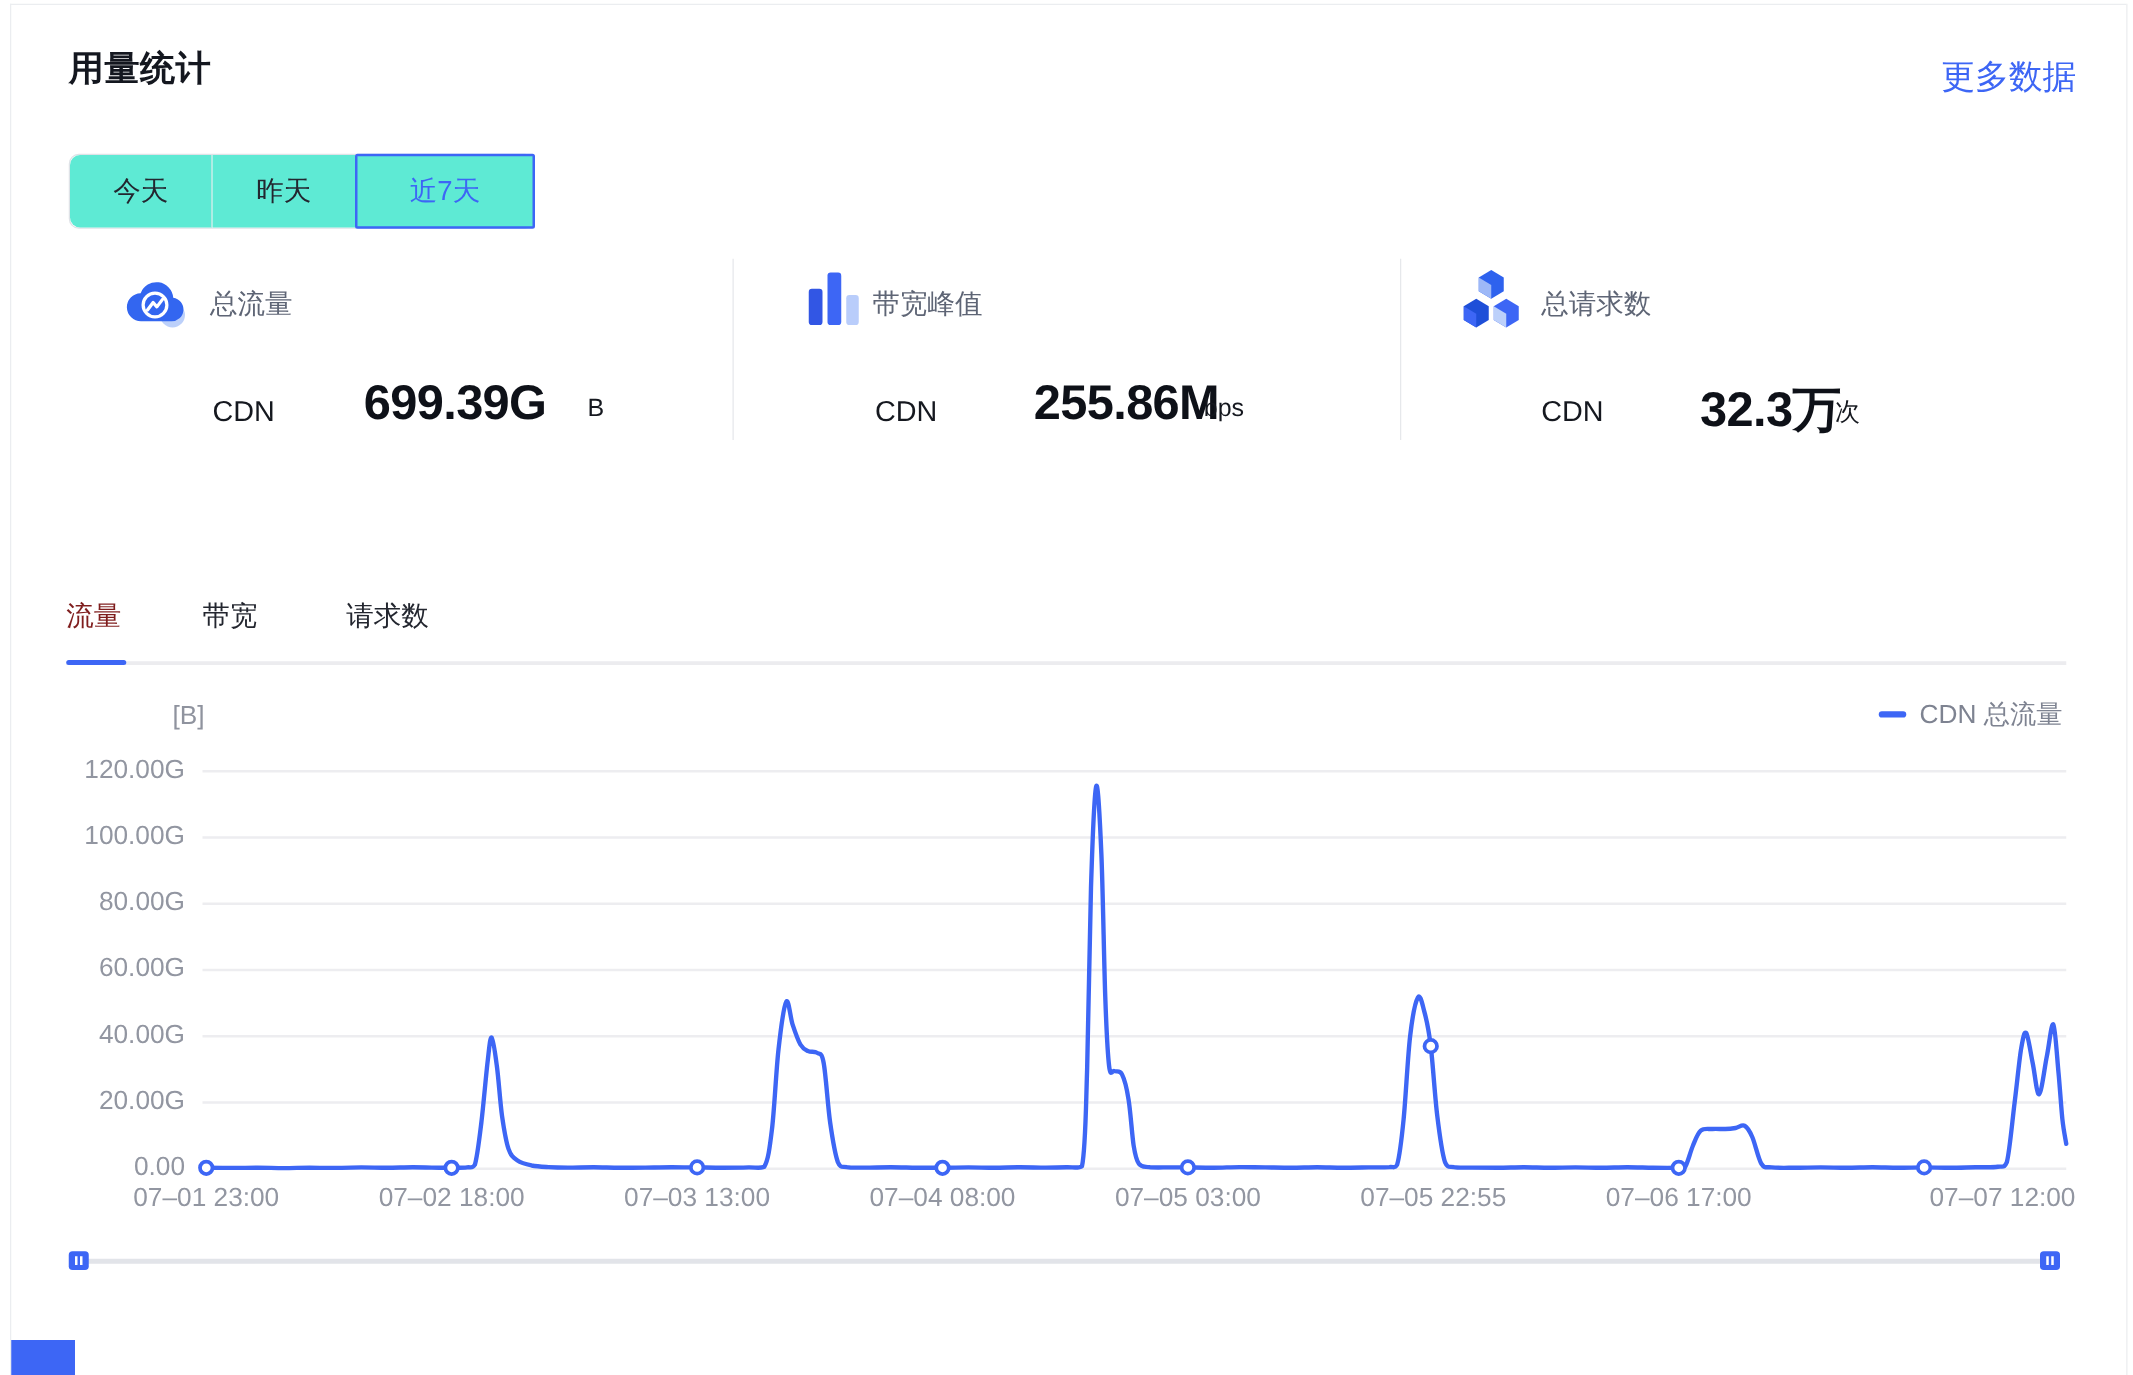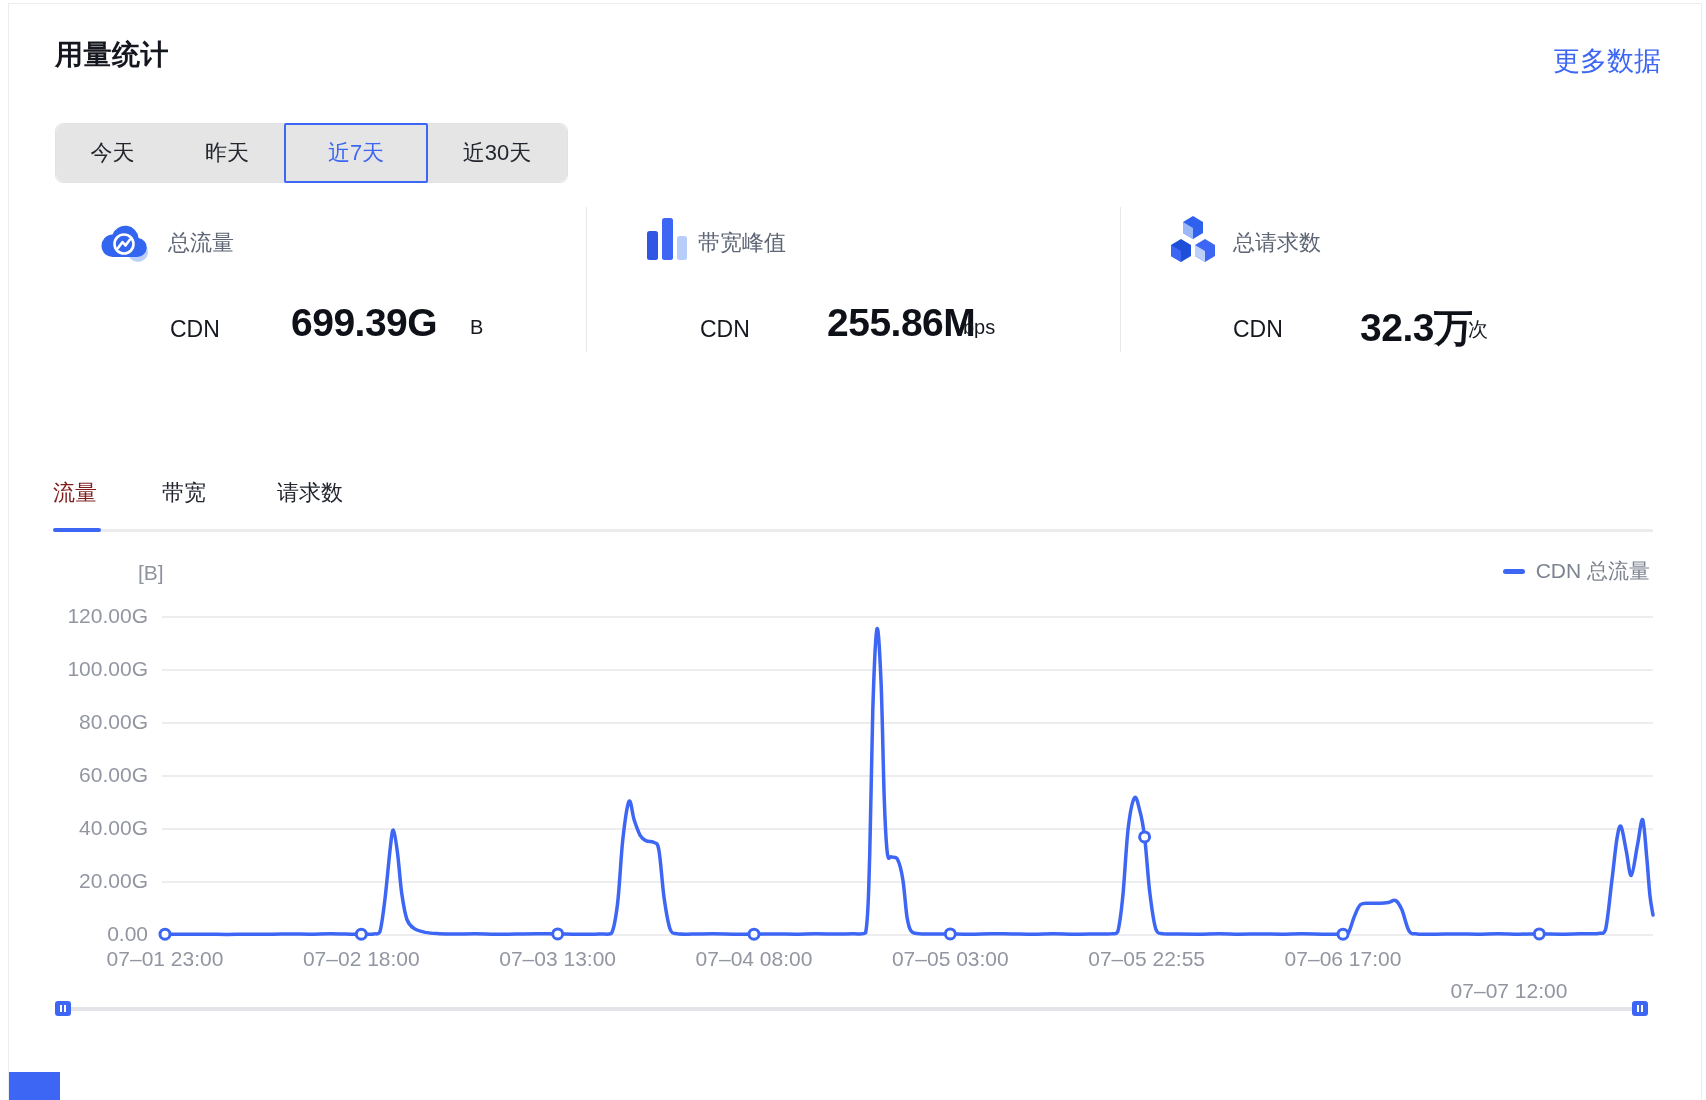--- a/index.html
+++ b/index.html
@@ -10,21 +10,21 @@
   .border-top{left:8px;top:3px;width:1693px;height:0;border-top:1px solid #ebedf0;}
   .border-left{left:8px;top:3px;width:0;height:1097px;border-left:1px solid #ebedf0;}
   .border-right{left:1701px;top:3px;width:0;height:1097px;border-left:1px solid #ebedf0;}
 
   .page-title{left:55px;top:36px;font-size:28px;font-weight:700;color:#14171f;letter-spacing:.5px;}
   .more-link{left:1553px;top:43px;font-size:27px;color:#3D66F5;cursor:pointer;}
 
   
   .range-tabs{left:55px;top:123px;height:58px;display:flex;border:1px solid #dfe2e7;border-radius:8px;background:#fff;}
   .range-tab{height:58px;display:flex;align-items:center;justify-content:center;font-size:22px;color:#23262f;
-             box-sizing:border-box;border-right:1px solid #e3e5e8;cursor:pointer;background:#e5e5e5;}
+             box-sizing:border-box;border-right:1px solid #e3e5e8;cursor:pointer;background:#5eead4;}
   .range-tab:first-child{border-radius:8px 0 0 8px;}
   .range-tab:last-child{border-right:none;border-radius:0 8px 8px 0;}
   .range-tab.active{border:2px solid #3D66F5;color:#3D66F5;border-radius:2px;margin:-1px;height:60px;z-index:2;}
 
   
   .stat-label{font-size:22px;color:#5e6575;}
   .stat-product{font-size:23px;color:#15181f;font-weight:500;}
   .stat-value{font-size:39px;font-weight:700;color:#0e1118;letter-spacing:-.5px;}
   .stat-unit{font-size:20px;color:#15181f;font-weight:500;}
   .card-divider{width:0;border-left:1px solid #e6e8eb;top:207px;height:145px;}
@@ -60,21 +60,20 @@
 <div class="abs border-left"></div>
 <div class="abs border-right"></div>
 
 <div class="abs page-title">用量统计</div>
 <div class="abs more-link">更多数据</div>
 
 <div class="abs range-tabs">
   <div class="range-tab" style="width:114px">今天</div>
   <div class="range-tab" style="width:115px">昨天</div>
   <div class="range-tab active" style="width:144px">近7天</div>
-  <div class="range-tab" style="width:140px">近30天</div>
 </div>
 
 <div class="abs" style="left:100px;top:219px">
   <svg width="50" height="48" viewBox="0 0 50 48">
     <circle cx="38" cy="33" r="10" fill="#bcd0fa"></circle>
     <path d="M13 38 h24 a9.5 9.5 0 0 0 1.6 -18.9 A13.5 13.5 0 0 0 12.5 15.5 A9.8 9.8 0 0 0 13 38 Z" fill="#3366f0"></path>
     <circle cx="24" cy="25" r="9.5" fill="none" stroke="#ffffff" stroke-width="2.6"></circle>
     <polyline points="18,29 22.5,23 25.5,26.5 30,20.5" fill="none" stroke="#ffffff" stroke-width="2.6" stroke-linecap="round" stroke-linejoin="round"></polyline>
   </svg>
 </div>
@@ -154,21 +153,21 @@
       <div class="y-axis-label" style="left: 38px; top: 377px;">0.00</div>
     </div>
   <div id="x-labels">
       <div class="x-axis-label" style="left: 80px;">07–01 23:00</div>
       <div class="x-axis-label" style="left: 276.333px;">07–02 18:00</div>
       <div class="x-axis-label" style="left: 472.667px;">07–03 13:00</div>
       <div class="x-axis-label" style="left: 669px;">07–04 08:00</div>
       <div class="x-axis-label" style="left: 865.333px;">07–05 03:00</div>
       <div class="x-axis-label" style="left: 1061.67px;">07–05 22:55</div>
       <div class="x-axis-label" style="left: 1258px;">07–06 17:00</div>
-      <div class="x-axis-label" style="left: 1424px; margin-top: 32px;">07–07 12:00</div>
+      <div class="x-axis-label" style="left: 1517px;">07–07 12:00</div>
     </div>
 
   <div class="slider-track"></div>
   <div class="slider-handle handle-left">
       <i></i>
       <i></i>
     </div>
   <div class="slider-handle handle-right">
       <i></i>
       <i></i>

